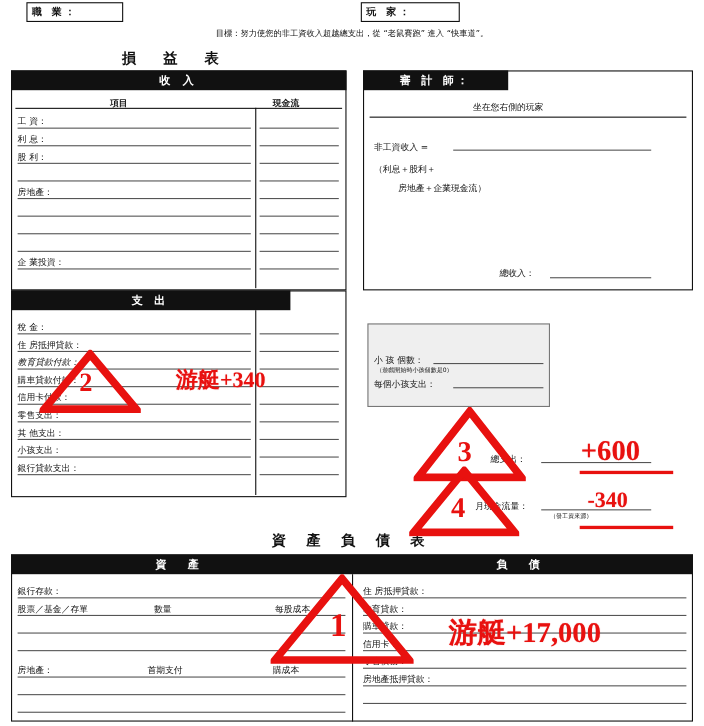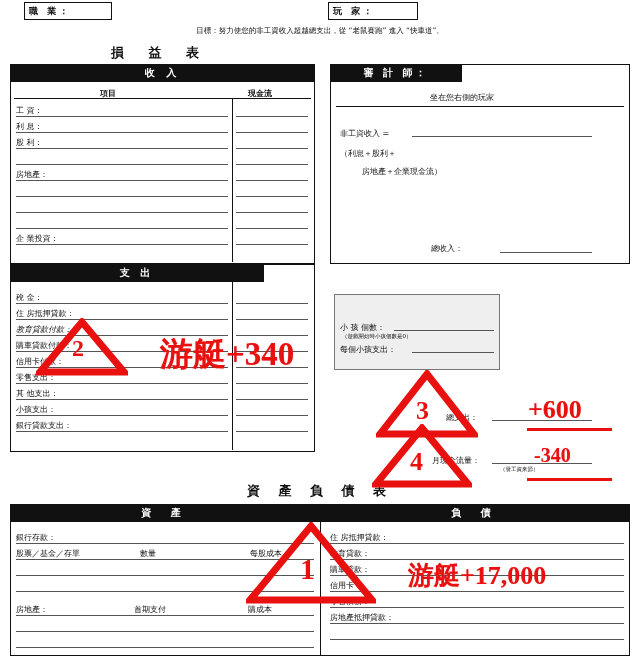--- a/index.html
+++ b/index.html
@@ -173,21 +173,21 @@
   </div>
   <div class="lbl" style="left:430px;top:92px;">坐在您右側的玩家</div>
   <div class="rule" style="left:336px;top:106px;width:288px;"></div>
 
   <div class="lbl" style="left:340px;top:128px;">非工資收入 =</div>
   <div class="rule thin" style="left:412px;top:136px;width:180px;"></div>
 
   <div class="lbl" style="left:340px;top:148px;">（利息＋股利＋</div>
   <div class="lbl" style="left:362px;top:166px;">房地產＋企業現金流）</div>
 
-  <div class="lbl" style="left:431px;top:243px;">總收入：</div>
+  <div class="lbl" style="left:454px;top:243px;">總收入：</div>
   <div class="rule thin" style="left:500px;top:252px;width:92px;"></div>
 
   <div class="grey-box" style="left:334px;top:294px;width:166px;height:76px;"></div>
   <div class="lbl" style="left:340px;top:322px;">小 孩 個數：</div>
   <div class="rule thin" style="left:394px;top:330px;width:100px;"></div>
   <div class="lbl" style="left:342px;top:333px;font-size:5.5px;">（遊戲開始時小孩個數是0）</div>
   <div class="lbl" style="left:340px;top:344px;">每個小孩支出：</div>
   <div class="rule thin" style="left:412px;top:352px;width:82px;"></div>
 
   <div class="lbl" style="left:446px;top:412px;">總支出：</div>
@@ -245,21 +245,21 @@
   <div class="rule thin" style="left:330px;top:623px;width:294px;"></div>
   <div class="rule thin" style="left:330px;top:639px;width:294px;"></div>
 
   <div class="tri" style="left:36px;top:318px;">
     <svg width="92" height="58" viewBox="0 0 92 58">
       <polygon points="46,4 88,54 4,54" fill="none" stroke="#e8110f" stroke-width="7"></polygon>
     </svg>
   </div>
   <div class="tri-num" style="left:72px;top:335px;font-size:24px;">2</div>
 
-  <div class="redtext" style="left:160px;top:332px;font-size:33px;">游艇+340</div>
+  <div class="redtext" style="left:160px;top:332px;font-size:20px;">游艇+340</div>
 
   <div class="tri" style="left:376px;top:370px;">
     <svg width="102" height="68" viewBox="0 0 102 68">
       <polygon points="51,4 98,64 4,64" fill="none" stroke="#e8110f" stroke-width="7"></polygon>
     </svg>
   </div>
   <div class="tri-num" style="left:416px;top:396px;font-size:26px;">3</div>
 
   <div class="tri" style="left:372px;top:424px;">
     <svg width="100" height="64" viewBox="0 0 100 64">

